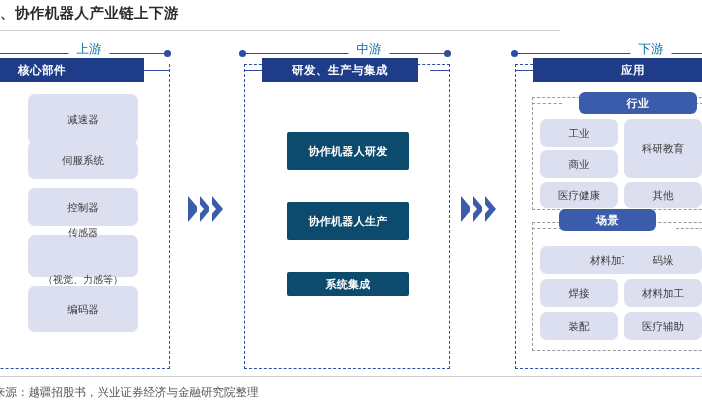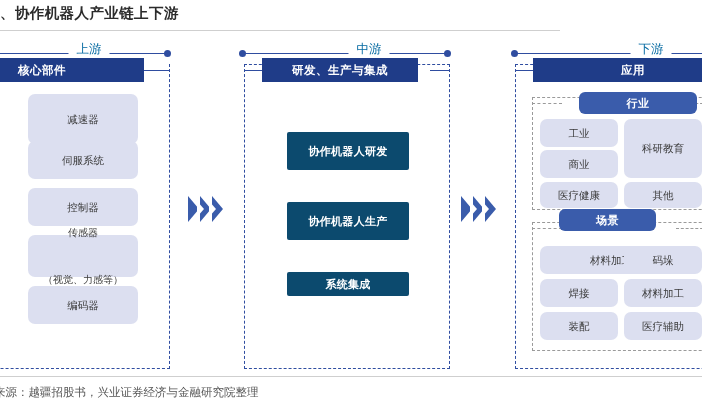--- a/index.html
+++ b/index.html
@@ -125,21 +125,21 @@
   <div class="bar" style="left:-60px;top:28px;width:204px;height:24px;">核心部件</div>
   <div class="stub" style="left:144px;top:40px;width:26px;"></div>
 
   <div class="chip" style="left:28px;top:64px;width:110px;height:50px;">减速器</div>
   <div class="chip" style="left:28px;top:111px;width:110px;height:38px;">伺服系统</div>
   <div class="chip" style="left:28px;top:158px;width:110px;height:38px;">控制器</div>
   <div class="chip two-line" style="left:28px;top:205px;width:110px;height:42px;flex-direction:column;gap:34px;">
     <span>传感器</span>
     <span>（视觉、力感等）</span>
   </div>
-  <div class="chip" style="left:28px;top:256px;width:110px;height:38px;">编码器</div>
+  <div class="chip" style="left:28px;top:256px;width:110px;height:46px;">编码器</div>
 
   <div class="arrows" style="left:188px;top:166px;">
     <span class="chev solid"></span>
     <span class="chev"></span>
     <span class="chev"></span>
   </div>
 
   <div class="sec-head" style="left:240px;top:14px;width:210px;">
     <div class="rule"></div>
     <div class="dot l"></div>

